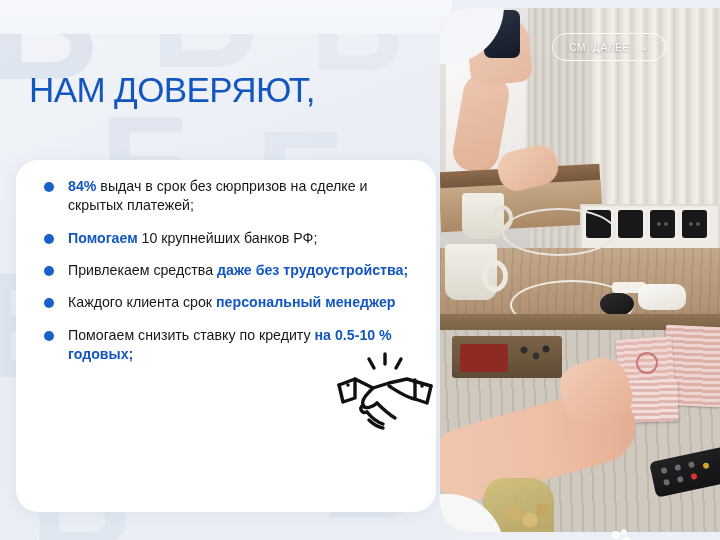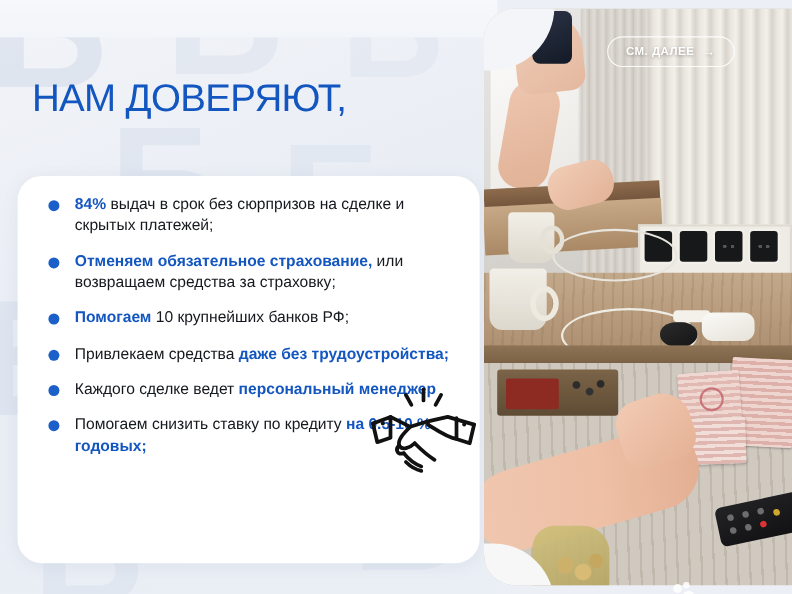--- a/index.html
+++ b/index.html
@@ -181,21 +181,21 @@
   
   .corner-tl{left:-2px;top:-2px;width:66px;height:58px;background:#f4f5f8;
     border-radius:0 0 60px 0;}
   .corner-bl{left:-2px;top:486px;width:66px;height:56px;background:#f7f7f8;
     border-radius:0 60px 0 0;}
 
   
   .see-more{
     position:absolute;left:552px;top:33px;
     padding:7px 16px;border:1.4px solid rgba(255,255,255,.92);border-radius:20px;
-    color:#ffffff;font-size:10.5px;font-weight:bold;letter-spacing:.4px;
+    color:#ffffff;font-size:10.5px;font-weight:normal;letter-spacing:.4px;
     display:flex;align-items:center;gap:7px;white-space:nowrap;
     text-shadow:0 1px 3px rgba(0,0,0,.35);
   }
   .see-more .arw{font-size:12px;line-height:1;}
 
   
   .avito{
     position:absolute;left:612px;top:506px;display:flex;align-items:center;gap:4px;
     opacity:.88;
   }
@@ -227,24 +227,23 @@
   </div>
 
   <h1 class="heading">
     <span>НАМ ДОВЕРЯЮТ,</span>
   </h1>
 
   <div class="card"></div>
 
   <ul class="bullets" id="bullet-list" style="list-style: none; margin: 0px; padding: 0px;">
       <li class="bullet"><span class="dot"></span><span class="b">84%</span><span class="n"> выдач в срок без сюрпризов на сделке и скрытых платежей;</span></li>
-      <li class="bullet"><span class="dot"></span><span class="b">Отменяем обязательное страхование,</span><span class="n"> или возвращаем средства за страховку;</span></li>
       <li class="bullet"><span class="dot"></span><span class="b">Помогаем</span><span class="n"> 10 крупнейших банков РФ;</span></li>
       <li class="bullet"><span class="dot"></span><span class="n">Привлекаем средства </span><span class="b">даже без трудоустройства;</span></li>
-      <li class="bullet"><span class="dot"></span><span class="n">Каждого сделке ведет </span><span class="b">персональный менеджер</span></li>
+      <li class="bullet"><span class="dot"></span><span class="n">Каждого клиента срок </span><span class="b">персональный менеджер</span></li>
       <li class="bullet"><span class="dot"></span><span class="n">Помогаем снизить ставку по кредиту </span><span class="b">на 0.5-10 % годовых;</span></li>
     </ul>
 
   <div class="handshake">
     <svg viewBox="0 0 104 90" width="104" height="90">
       <g fill="none" stroke="#111111" stroke-width="3.4" stroke-linecap="round" stroke-linejoin="round">
         <path d="M52 12 L52 2"></path>
         <path d="M41 16 L36 7"></path>
         <path d="M63 16 L68 7"></path>
         <path d="M6 33 L22 27 L40 36 L56 31 L74 27 L98 34"></path>

